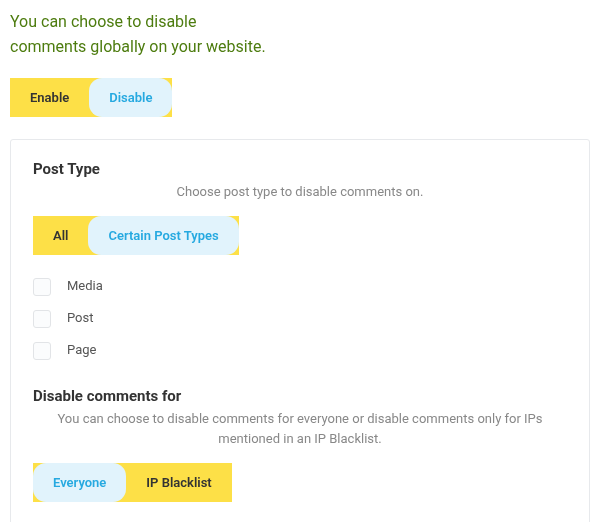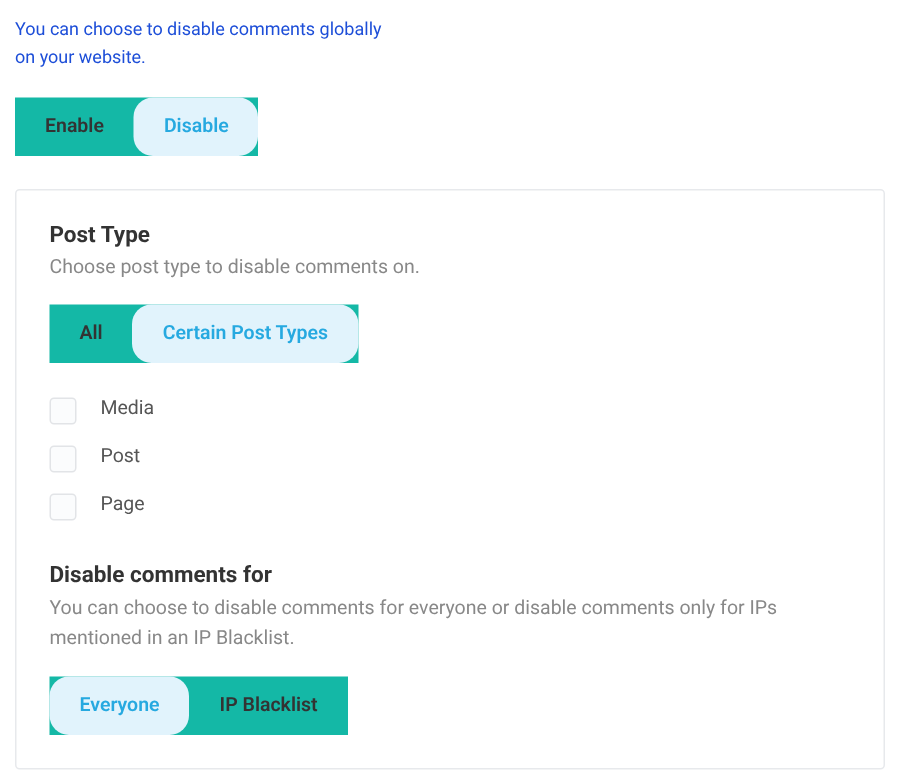--- a/index.html
+++ b/index.html
@@ -11,29 +11,29 @@
     color: #333;
     width: 600px;
   }
   .section-title {
     font-size: 15px;
     font-weight: 700;
     color: #333;
     margin: 8px 0 6px 0;
   }
   .section-desc {
-    font-size: 12px;
-    color: #1d4ed8;
+    font-size: 16px;
+    color: #4d7c0f;
     line-height: 1.55;
     margin: 0 0 18px 0;
     max-width: 260px;
   }
   .tab-group {
     display: inline-flex;
-    background: #14b8a6;
+    background: #fde047;
   }
   .tab {
     padding: 12px 20px;
     font-size: 13px;
     font-weight: 600;
     color: #333;
     cursor: pointer;
     user-select: none;
   }
   .tab.active {
@@ -51,20 +51,21 @@
     font-size: 15px;
     font-weight: 700;
     color: #333;
     margin: 0 0 4px 0;
   }
   .card-desc {
     font-size: 13px;
     color: #888;
     line-height: 1.55;
     margin: 0 0 14px 0;
+    text-align: center;
   }
   .checks {
     margin-top: 16px;
     margin-bottom: 20px;
   }
   .check-row {
     display: flex;
     align-items: flex-start;
     gap: 16px;
     padding: 7px 0;

